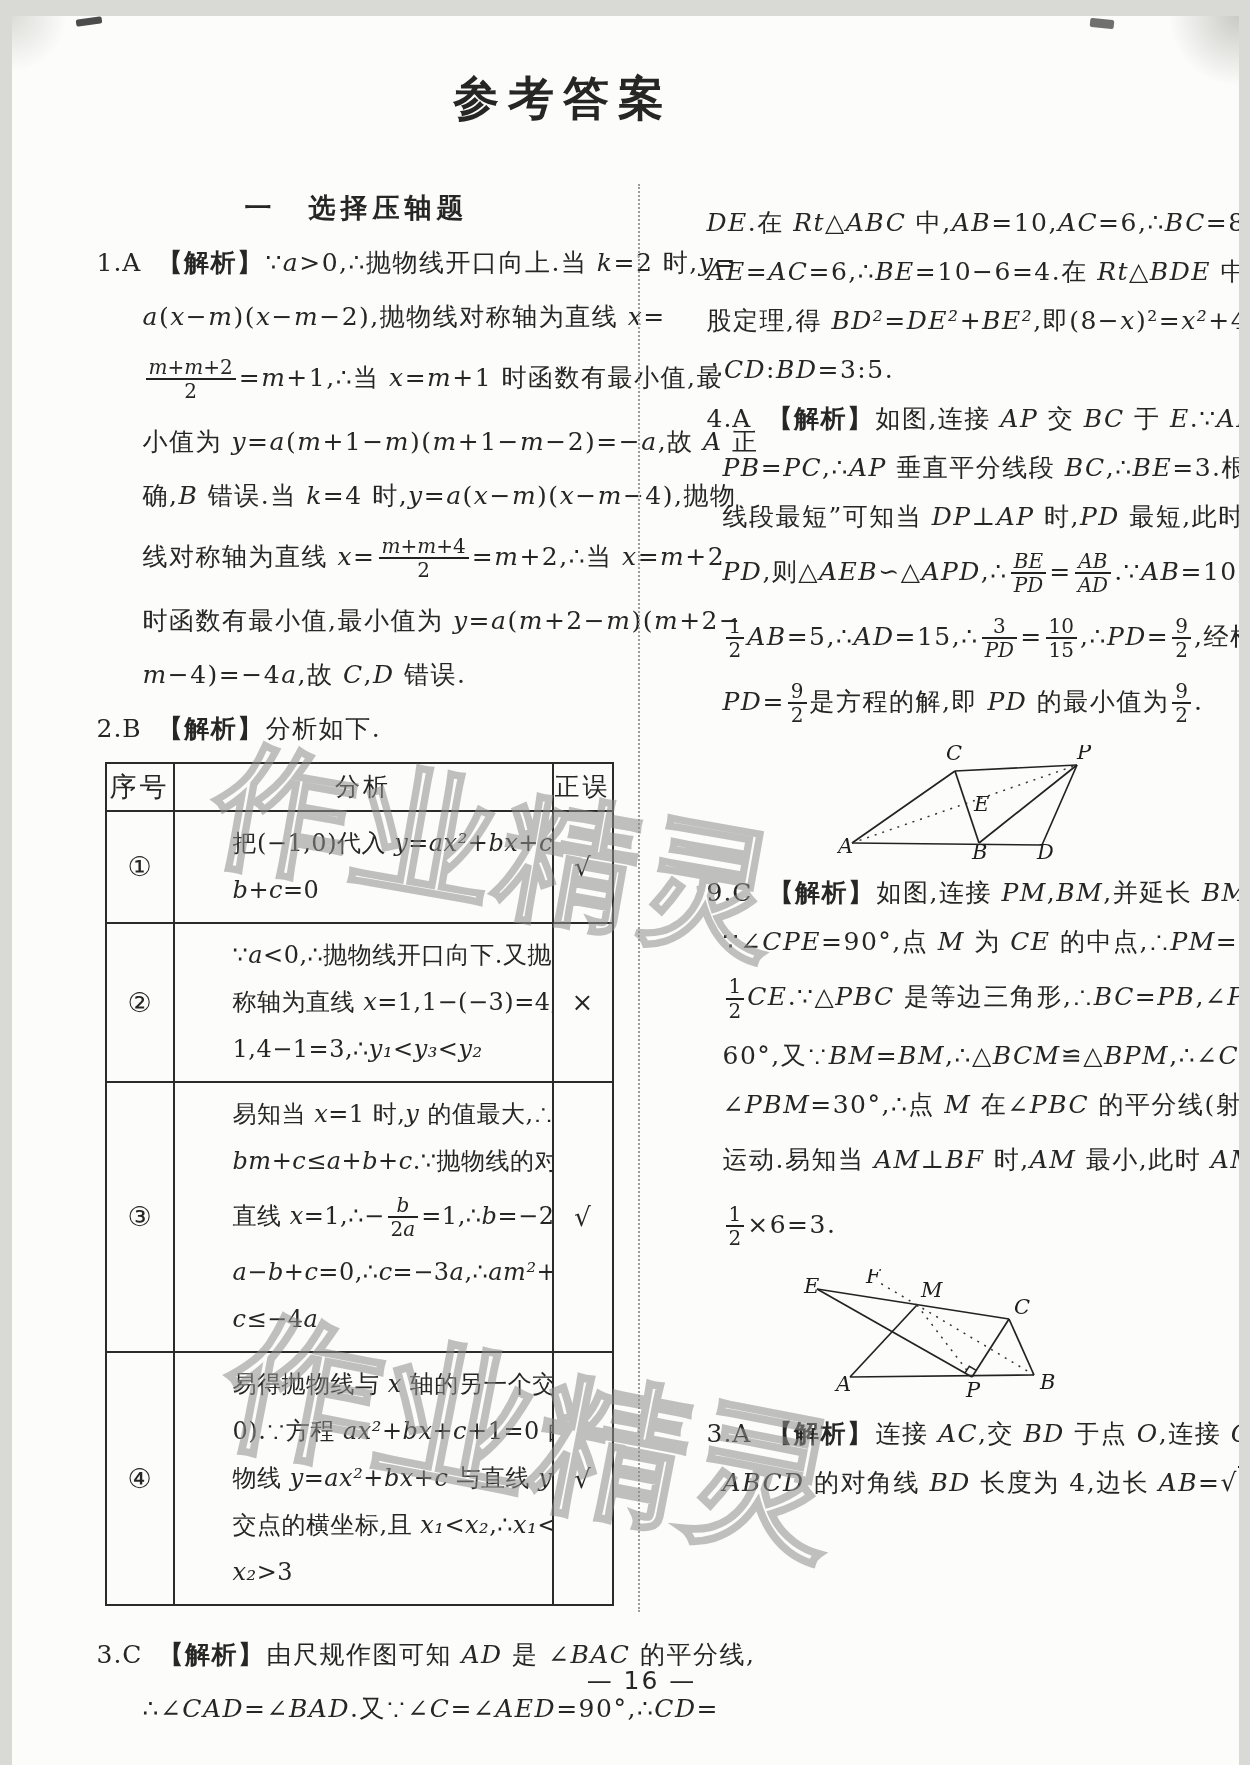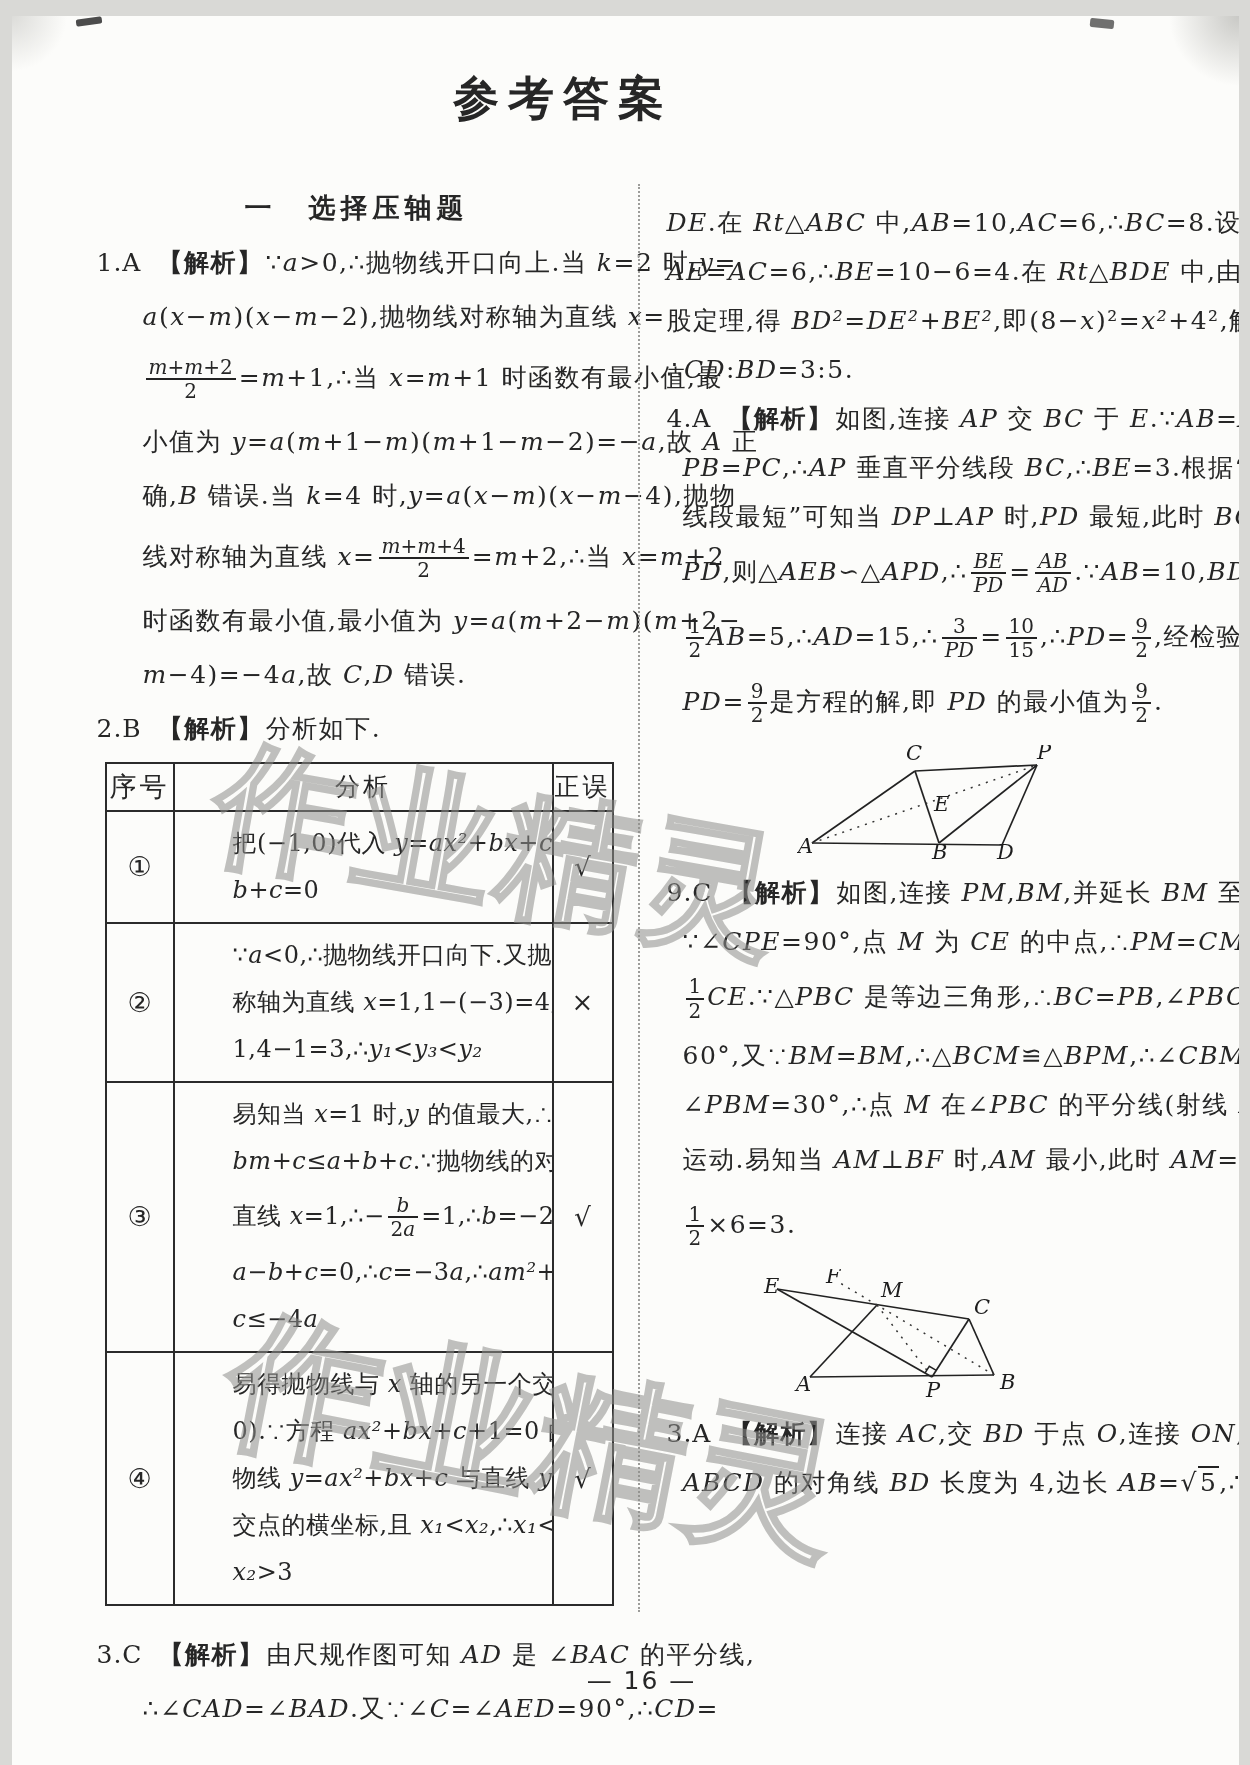--- a/index.html
+++ b/index.html
@@ -8,21 +8,21 @@
     background:
       radial-gradient(circle at 100% 0%, rgba(150,150,145,.5) 0, rgba(150,150,145,0) 70px),
       radial-gradient(circle at 0% 0%, rgba(160,160,155,.35) 0, rgba(160,160,155,0) 55px),
       #fcfcfa;
     overflow:hidden;
     font-family:"DejaVu Serif","Liberation Serif",serif;
     color:#262626;font-size:25px;
   }
   .title{margin:52px 0 0;width:100%;text-align:center;font-size:46px;font-weight:bold;
     letter-spacing:9px;transform:translateX(-62px);}
-  .cols{display:flex;align-items:flex-start;padding-left:85px;margin-top:28px;}
+  .cols{display:flex;align-items:flex-start;padding-left:85px;margin-top:28px;gap:40px;}
   .lcol{width:520px;}
   .rcol{width:515px;margin-left:50px;padding-top:40px;}
   .divider{position:absolute;left:626px;top:168px;height:1428px;width:0;
     border-left:2px dotted #9c9c99;}
   .sec-head{text-align:center;font-size:27px;font-weight:bold;letter-spacing:5px;
     margin:32px 0 10px;}
   .mline{line-height:30px;padding:12px 0;letter-spacing:1.5px;white-space:nowrap;}
   .rcol .mline{line-height:31px;padding:9px 0;}
   .lcol .prob [data-mathlines] .mline{padding-left:46px;}
   .rcol .prob [data-mathlines] .mline{padding-left:16px;}

